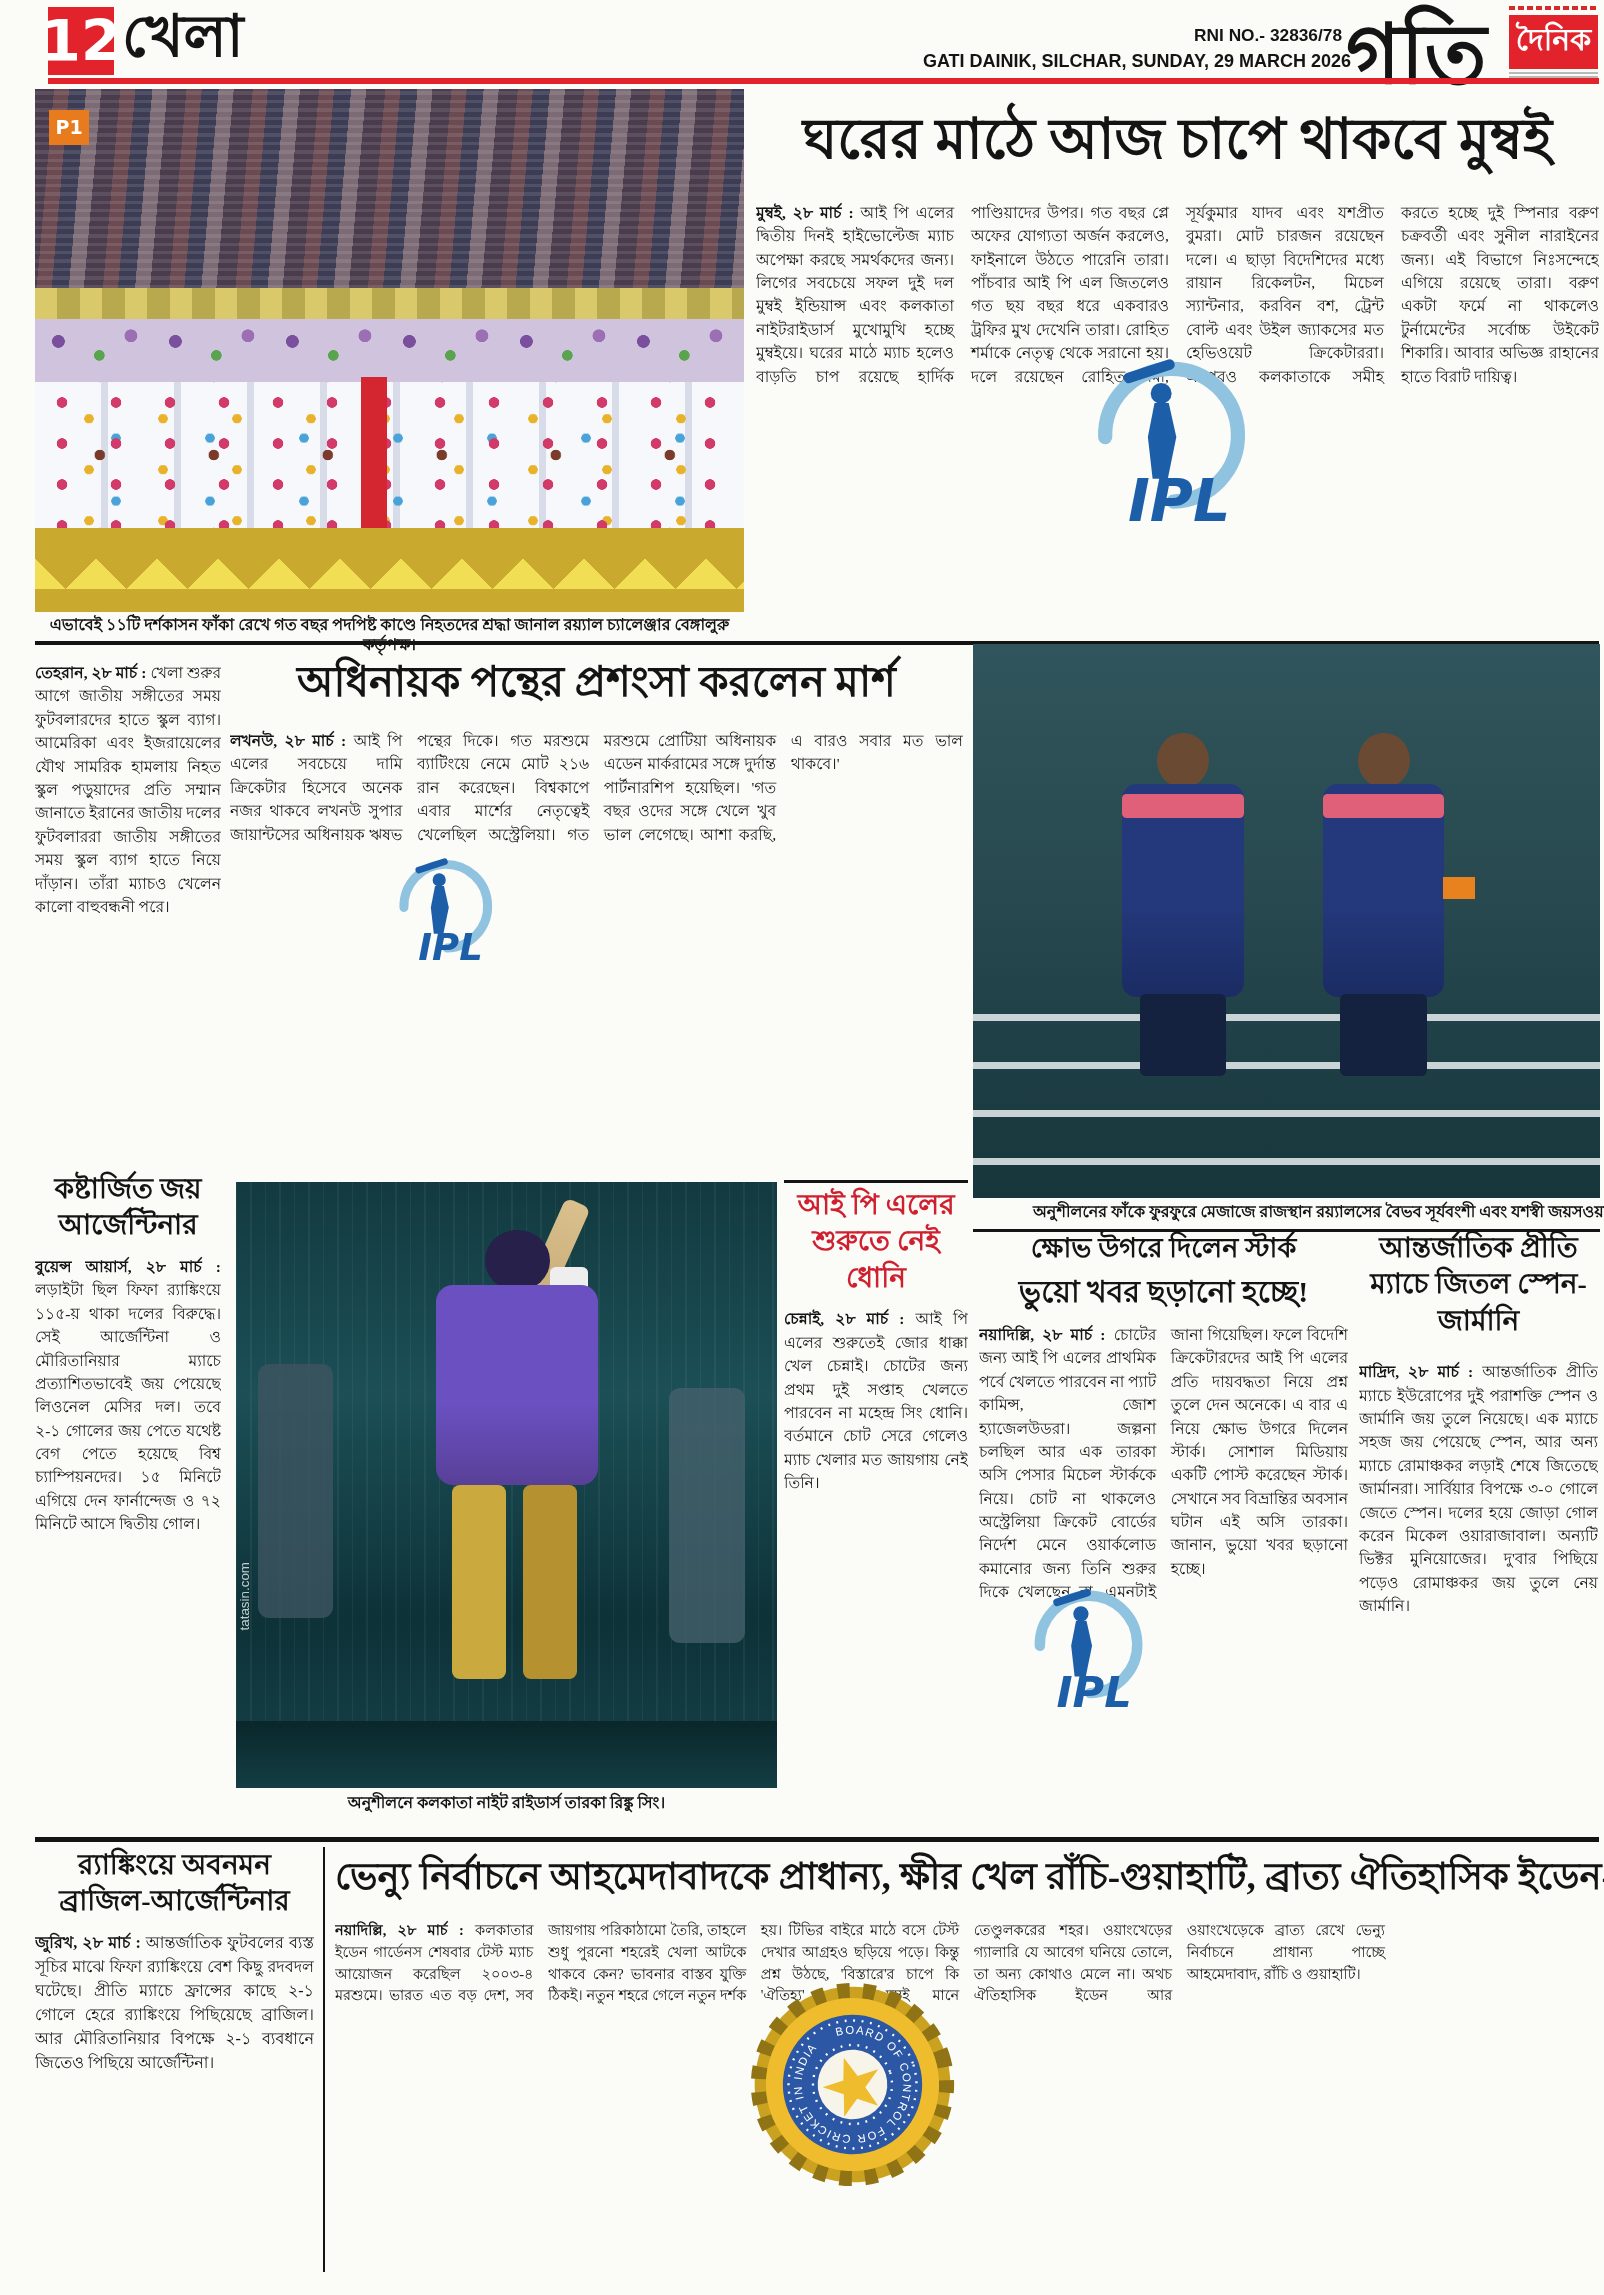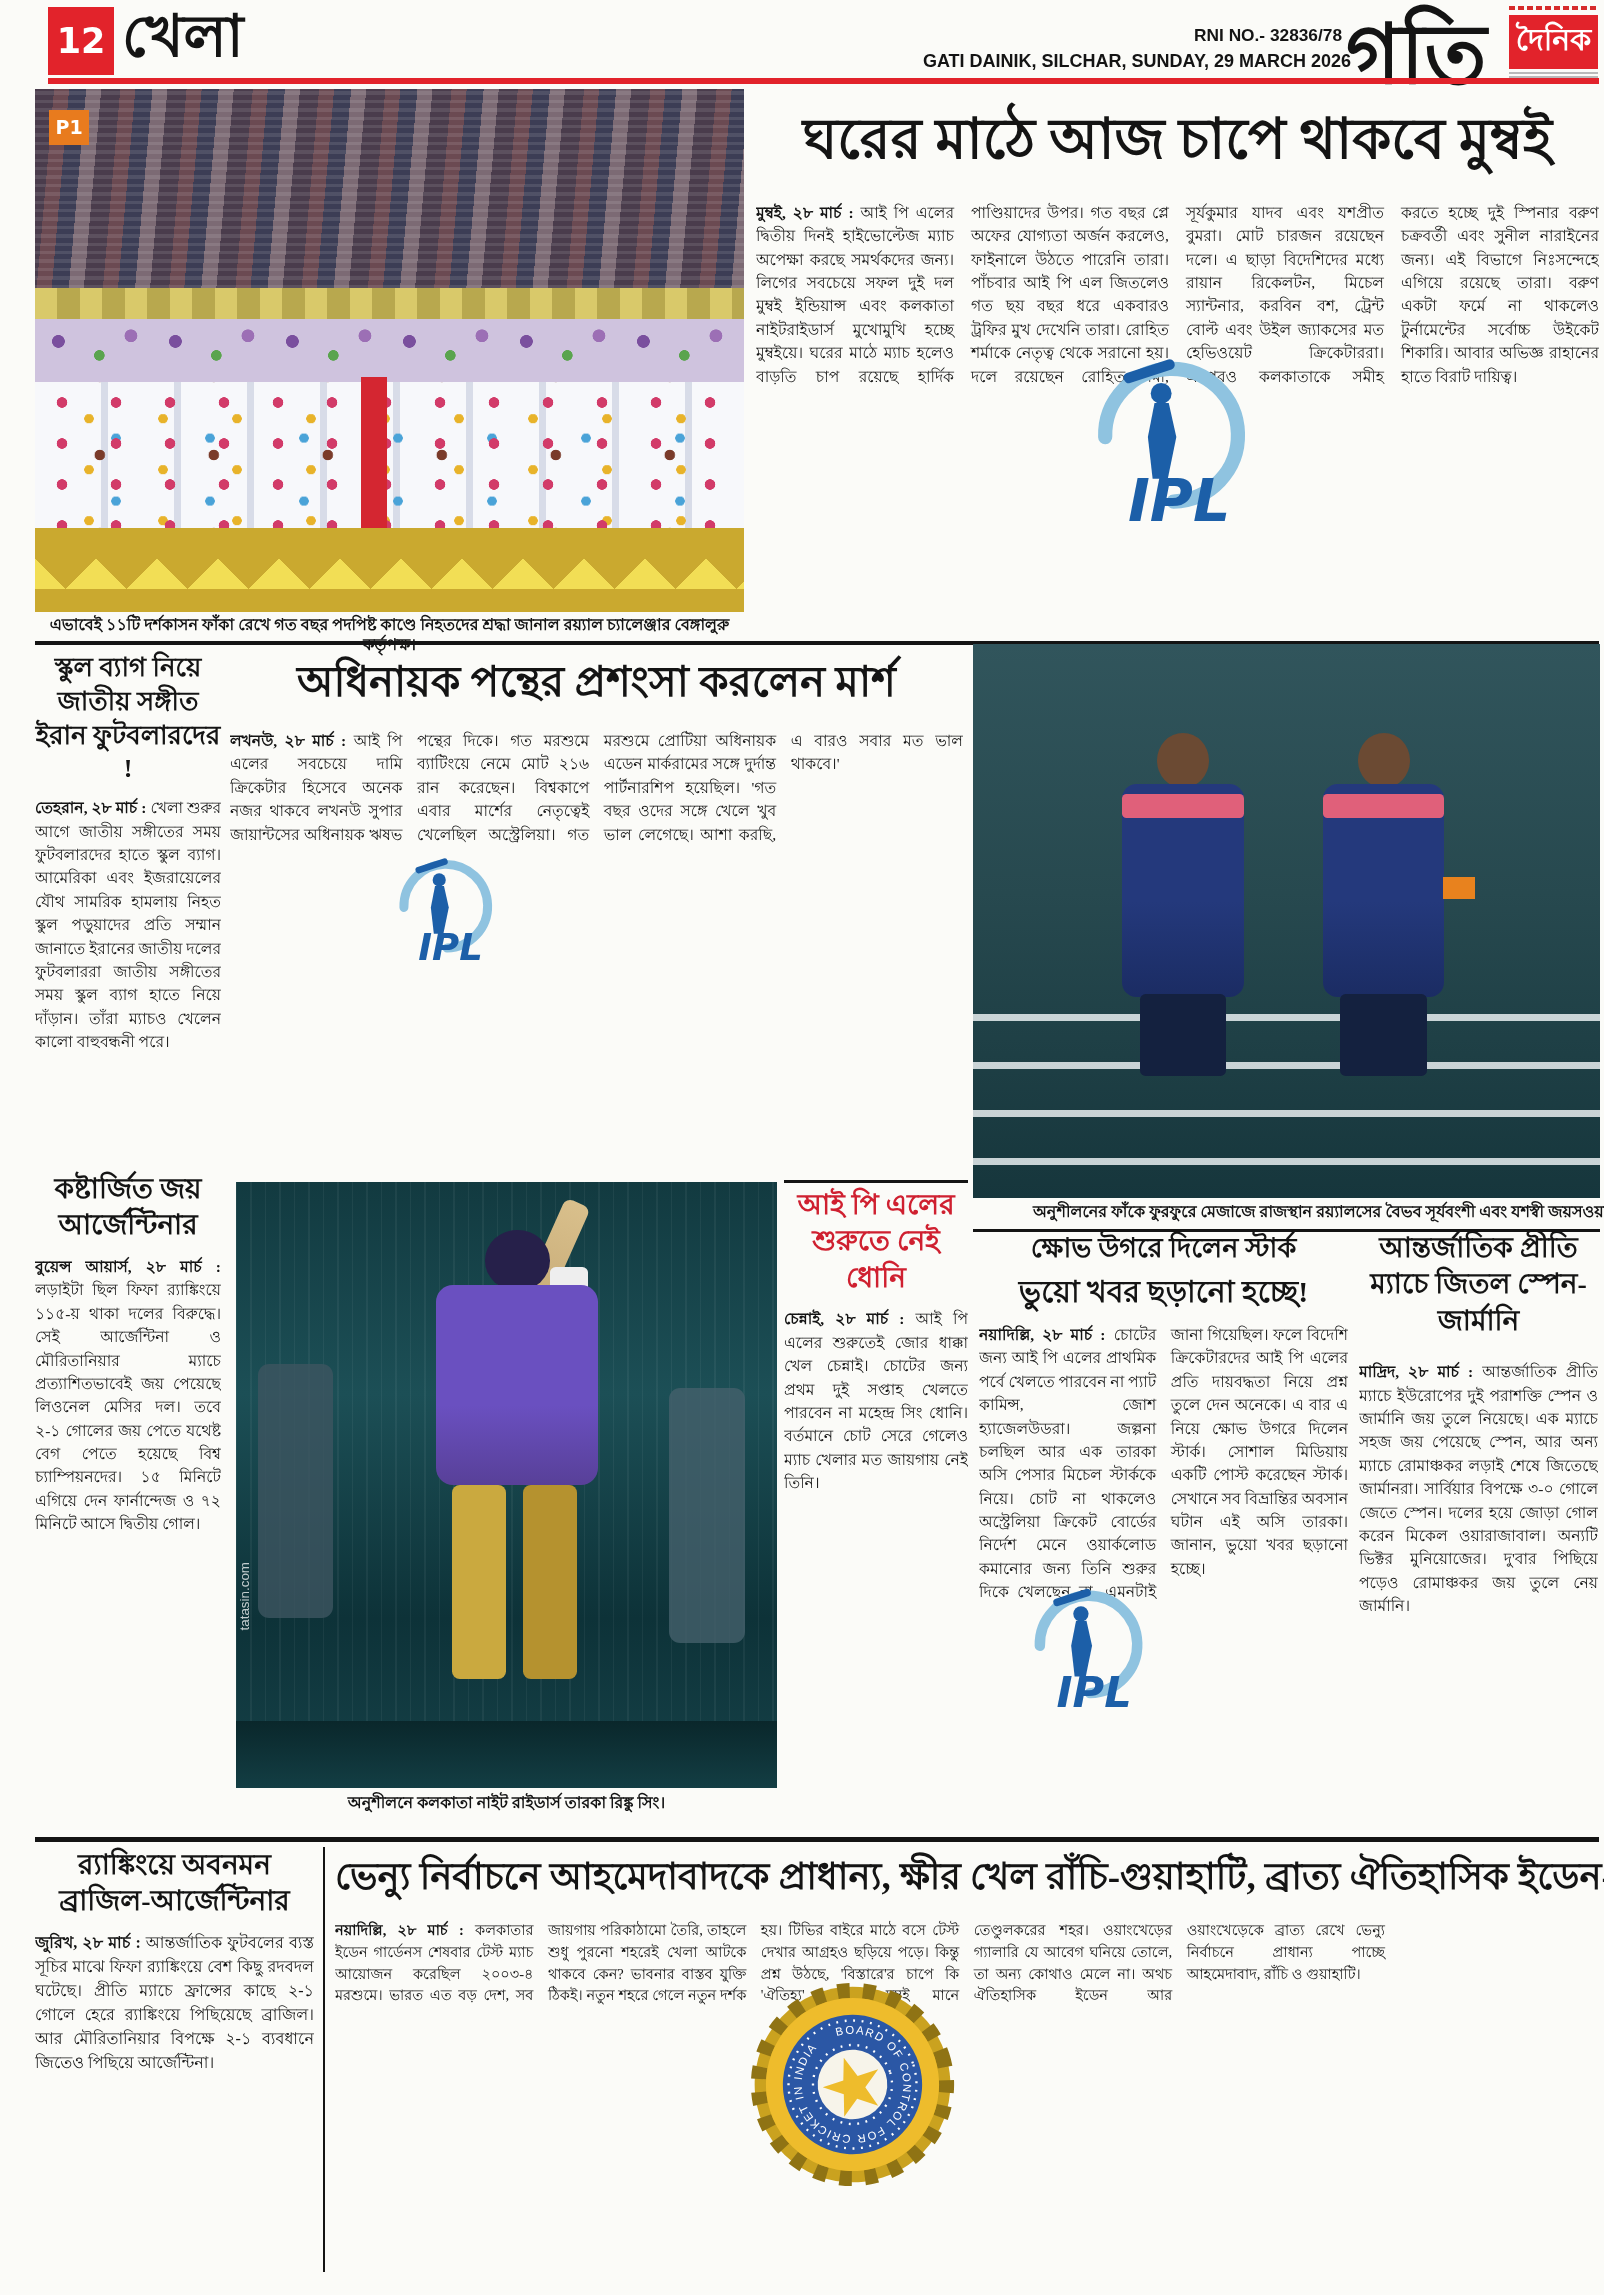--- a/index.html
+++ b/index.html
@@ -3,21 +3,21 @@
 <meta charset="utf-8">
 <style>
   html,body{margin:0;padding:0;background:#777;}
   #page{position:relative;width:1605px;height:2295px;background:#fbfbf8;color:#141414;
         font-family:"Liberation Serif","DejaVu Serif",serif;overflow:hidden;}
   .abs{position:absolute;}
   .ctr{display:flex;align-items:center;justify-content:center;}
 
   
   #pagenum-box{left:48px;top:6.7px;width:66px;height:68px;background:#e2232b;color:#fff;
-               font-family:"DejaVu Sans",sans-serif;font-weight:bold;font-size:35px;}
+               font-family:"DejaVu Sans",sans-serif;font-weight:bold;font-size:57px;}
   #section-title{left:122px;top:4.5px;font-size:58px;font-weight:bold;line-height:1.1;}
   #rni{right:263px;top:24.6px;font-family:"Liberation Sans",sans-serif;font-weight:bold;font-size:17.3px;}
   #issue-line{right:254px;top:51px;font-family:"Liberation Sans",sans-serif;font-weight:bold;font-size:18px;}
   #brand{left:1346px;top:-10px;font-size:83px;font-weight:bold;}
   #brand-tagline{left:1509px;top:5.6px;width:89px;height:4.5px;
                  background:repeating-linear-gradient(90deg,#d62b2b 0 5.6px,transparent 5.6px 9px);}
   #brand-box{left:1509px;top:14.5px;width:89px;height:54px;background:#e2232b;color:#fff;
              font-weight:bold;font-size:30px;}
   #brand-lines{left:1509px;top:72px;width:89px;height:7.8px;
                background:repeating-linear-gradient(180deg,#b9b9b9 0 1.7px,transparent 1.7px 4.5px);}
@@ -176,21 +176,20 @@
       <rect x="56" y="30" width="56" height="11" rx="5" fill="#1c5fa8" transform="rotate(-18 56 30)"></rect>
       <circle cx="97" cy="50" r="11" fill="#1c5fa8"></circle>
       <path d="M90 60 L105 60 L113 96 L104 140 L88 140 L83 96 Z" fill="#1c5fa8"></path>
       <text x="62" y="184" font-size="62" font-weight="bold" font-style="italic" fill="#1c5fa8" font-family="DejaVu Sans, sans-serif">IPL</text>
     </svg>
   </div>
 
   <div class="abs rule" id="rule-mid"></div>
 
   <div class="abs" id="iran-story">
-    <div class="h-md">স্কুল ব্যাগ নিয়ে জাতীয় সঙ্গীত ইরান ফুটবলারদের !</div>
     <div class="body-txt" style="margin-top:10px;height:347px;">
       <span class="dateline">তেহরান, ২৮ মার্চ :</span>
       <span>খেলা শুরুর আগে জাতীয় সঙ্গীতের সময় ফুটবলারদের হাতে স্কুল ব্যাগ। আমেরিকা এবং ইজরায়েলের যৌথ সামরিক হামলায় নিহত স্কুল পড়ুয়াদের প্রতি সম্মান জানাতে ইরানের জাতীয় দলের ফুটবলাররা জাতীয় সঙ্গীতের সময় স্কুল ব্যাগ হাতে নিয়ে দাঁড়ান। তাঁরা ম্যাচও খেলেন কালো বাহুবন্ধনী পরে।</span>
     </div>
   </div>
 
   <div class="abs" id="marsh-story">
     <div class="h-xl">অধিনায়ক পন্থের প্রশংসা করলেন মার্শ</div>
     <div class="body-txt" id="marsh-body">
       <span class="dateline">লখনউ, ২৮ মার্চ :</span>

